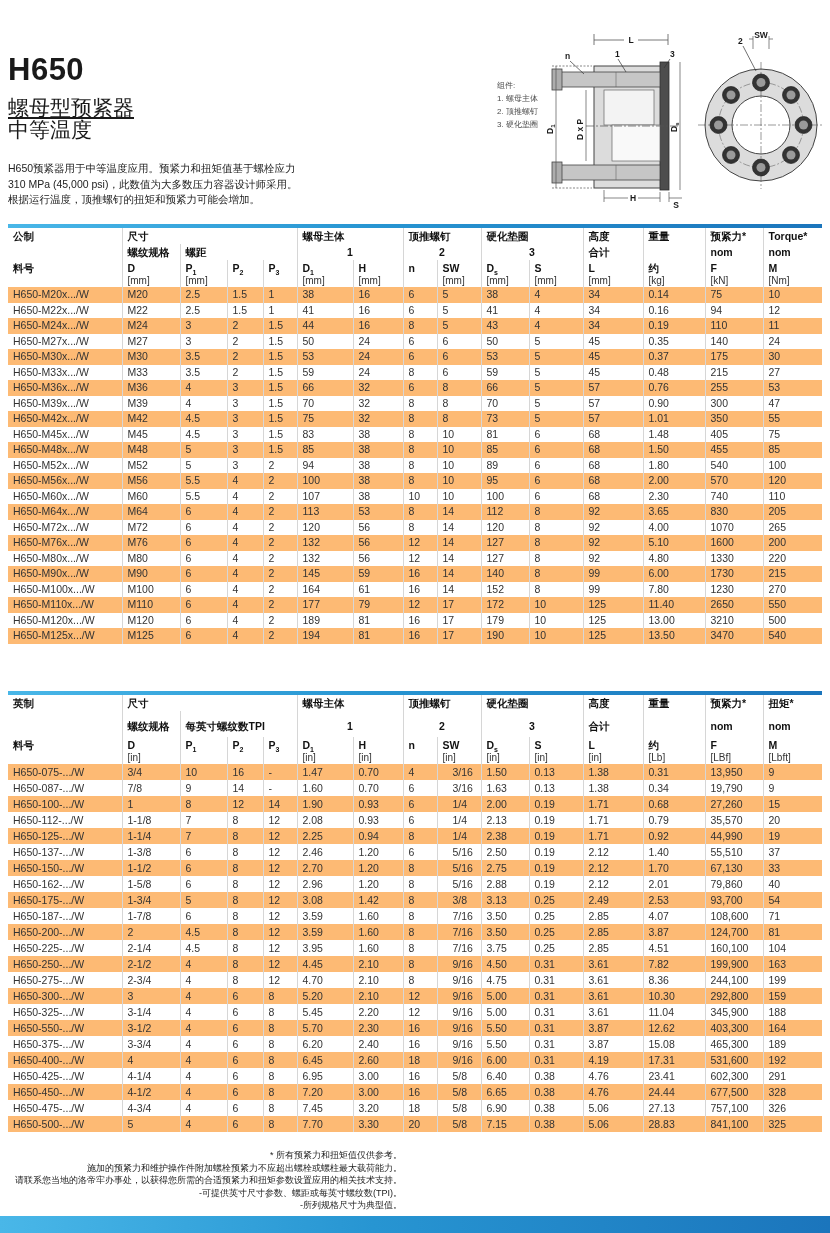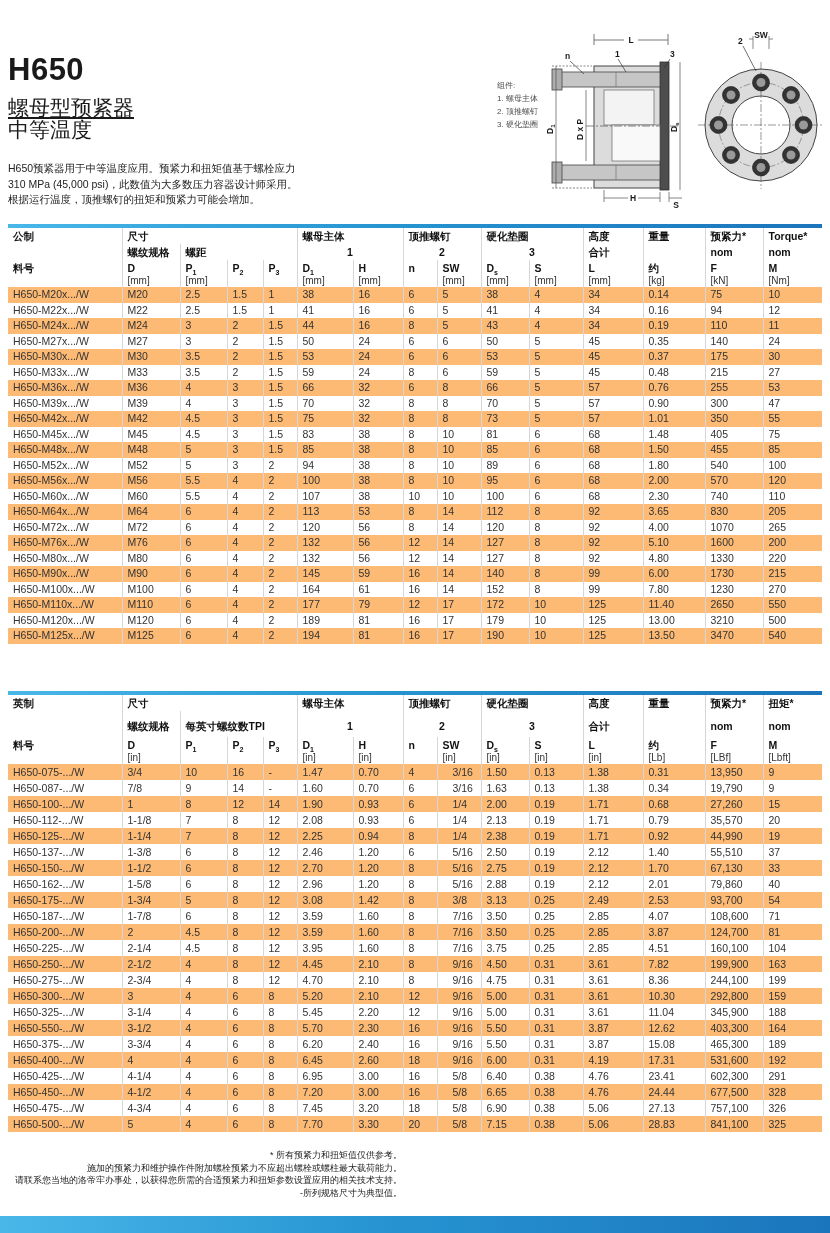--- a/index.html
+++ b/index.html
@@ -1062,17 +1062,18 @@
             <td class="bl ">325</td>
           </tr>
         </tbody>
       </table>
   </section>
 
   <div class="footnotes">
     <div>* 所有预紧力和扭矩值仅供参考。</div>
     <div class="ind">施加的预紧力和维护操作件附加螺栓预紧力不应超出螺栓或螺柱最大载荷能力。</div>
     <div class="ind">请联系您当地的洛帝牢办事处，以获得您所需的合适预紧力和扭矩参数设置应用的相关技术支持。</div>
+    <div>-可提供英寸尺寸参数、螺距或每英寸螺纹数(TPI)。</div>
     <div>-所列规格尺寸为典型值。</div>
   </div>
 
   <div class="pagebar"></div>
 </div>
 
 </body></html>

